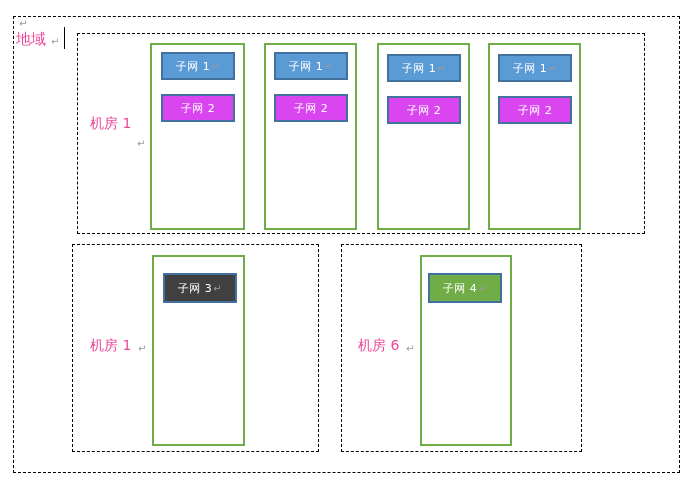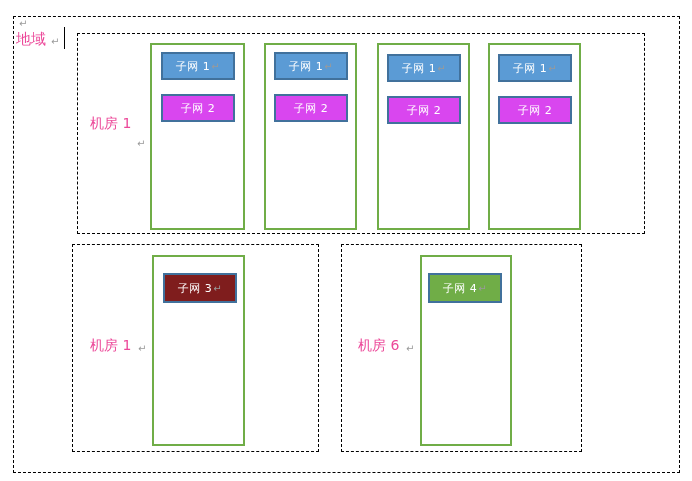--- a/index.html
+++ b/index.html
@@ -37,21 +37,21 @@
     color: #ffffff;
     font-size: 11px;
     display: flex;
     align-items: center;
     justify-content: center;
     letter-spacing: 0.5px;
     white-space: nowrap;
   }
   .subnet-blue   { background: #5B9BD5; }
   .subnet-gray   { background: #d946ef; }
-  .subnet-orange { background: #7f1d1d; }
+  .subnet-orange { background: #404040; }
   .subnet-green  { background: #70AD47; }
 
   
   .label {
     font-size: 14px;
     color: #ec4899;
     white-space: nowrap;
   }
   .label-region {
     font-size: 15px;

